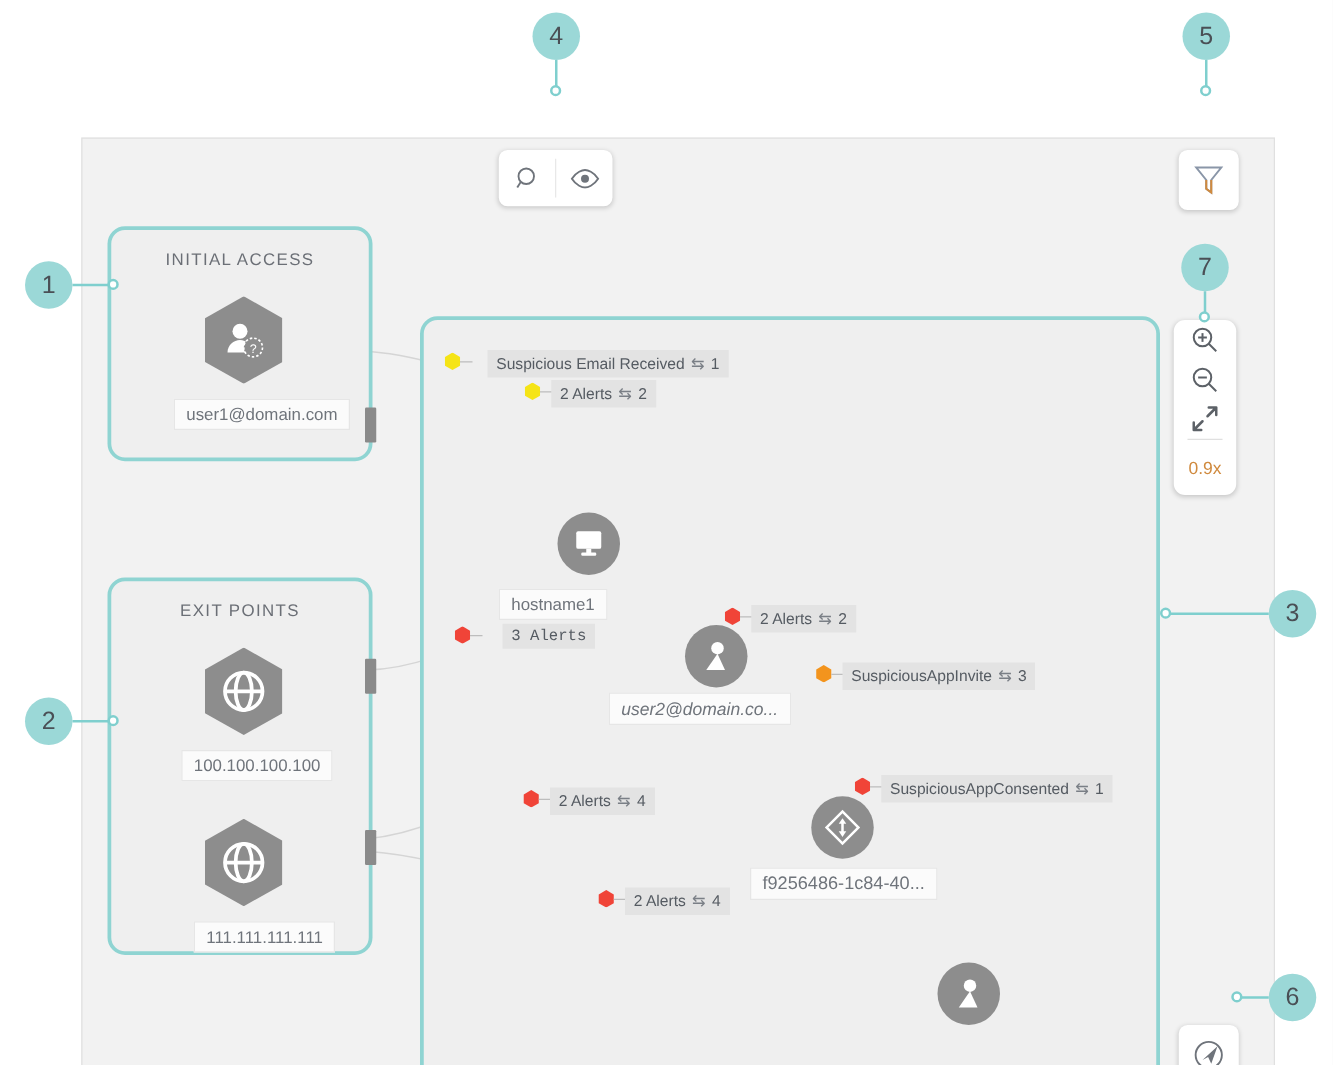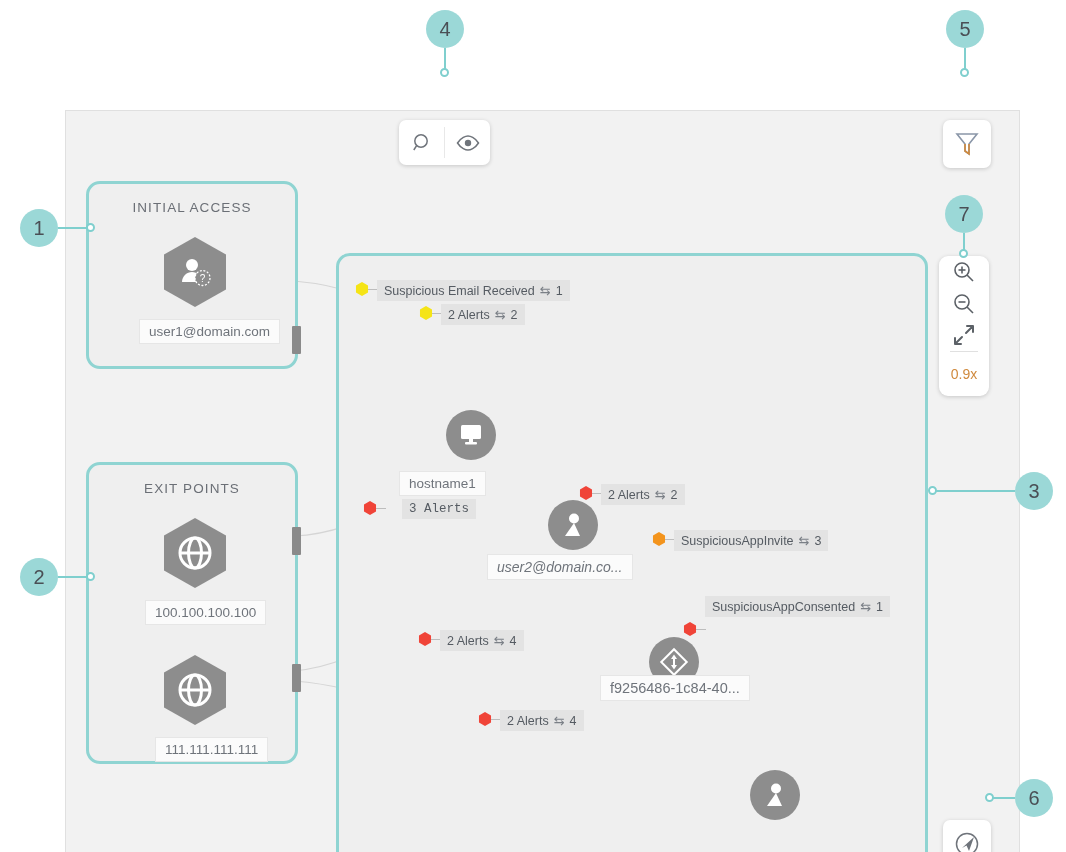--- a/index.html
+++ b/index.html
@@ -170,33 +170,33 @@
     <div class="nodelabel" style="left:148px;top:298px;font-size:14px;font-style:italic;">user2@domain.co...</div>
 
     <div class="circlenode" style="left:310px;top:381px;">
       <svg width="30" height="30" viewBox="0 0 30 30">
         <rect x="6" y="6" width="18" height="18" transform="rotate(45 15 15)" fill="none" stroke="#fff" stroke-width="2"></rect>
         <path d="M15 7.5 L18 12 H12 Z" fill="#fff"></path>
         <path d="M15 22.5 L18 18 H12 Z" fill="#fff"></path>
         <rect x="14" y="11" width="2" height="8" fill="#fff"></rect>
       </svg>
     </div>
-    <div class="nodelabel" style="left:261px;top:419px;font-size:14.5px;text-align:right;">f9256486-1c84-40...</div>
+    <div class="nodelabel" style="left:261px;top:438px;font-size:14.5px;text-align:right;">f9256486-1c84-40...</div>
 
     <div class="circlenode" style="left:411px;top:514px;">
       <svg width="26" height="26" viewBox="0 0 26 26">
         <circle cx="14" cy="6.5" r="5" fill="#fff"></circle>
         <path d="M5 24 L14 11 L20 24 Z" fill="#fff"></path>
       </svg>
     </div>
   </div>
 
   <div class="edgedot" style="left:289px;top:171px;background:#f5e416;"></div>
   <div class="edgestub" style="left:302px;top:178px;width:10px;"></div>
-  <div class="edgelabel" style="left:311px;top:169px;justify-content:center;">
+  <div class="edgelabel" style="left:324px;top:169px;justify-content:center;">
     <span>Suspicious Email Received</span>
     <span class="arrows">⇆</span>
     <span>1</span>
   </div>
 
   <div class="edgedot" style="left:353px;top:195px;background:#f5e416;"></div>
   <div class="edgestub" style="left:366px;top:202px;width:10px;"></div>
   <div class="edgelabel" style="left:375px;top:193px;">
     <span>2 Alerts</span>
     <span class="arrows">⇆</span>
@@ -220,21 +220,21 @@
   <div class="edgedot" style="left:586px;top:421px;background:#f3941d;"></div>
   <div class="edgestub" style="left:599px;top:428px;width:10px;"></div>
   <div class="edgelabel" style="left:608px;top:419px;">
     <span>SuspiciousAppInvite</span>
     <span class="arrows">⇆</span>
     <span>3</span>
   </div>
 
   <div class="edgedot" style="left:617px;top:511px;background:#f04438;"></div>
   <div class="edgestub" style="left:630px;top:518px;width:10px;"></div>
-  <div class="edgelabel" style="left:639px;top:485px;">
+  <div class="edgelabel" style="left:639px;top:509px;">
     <span>SuspiciousAppConsented</span>
     <span class="arrows">⇆</span>
     <span>1</span>
   </div>
 
   <div class="edgedot" style="left:352px;top:521px;background:#f04438;"></div>
   <div class="edgestub" style="left:365px;top:528px;width:10px;"></div>
   <div class="edgelabel" style="left:374px;top:519px;">
     <span>2 Alerts</span>
     <span class="arrows">⇆</span>

